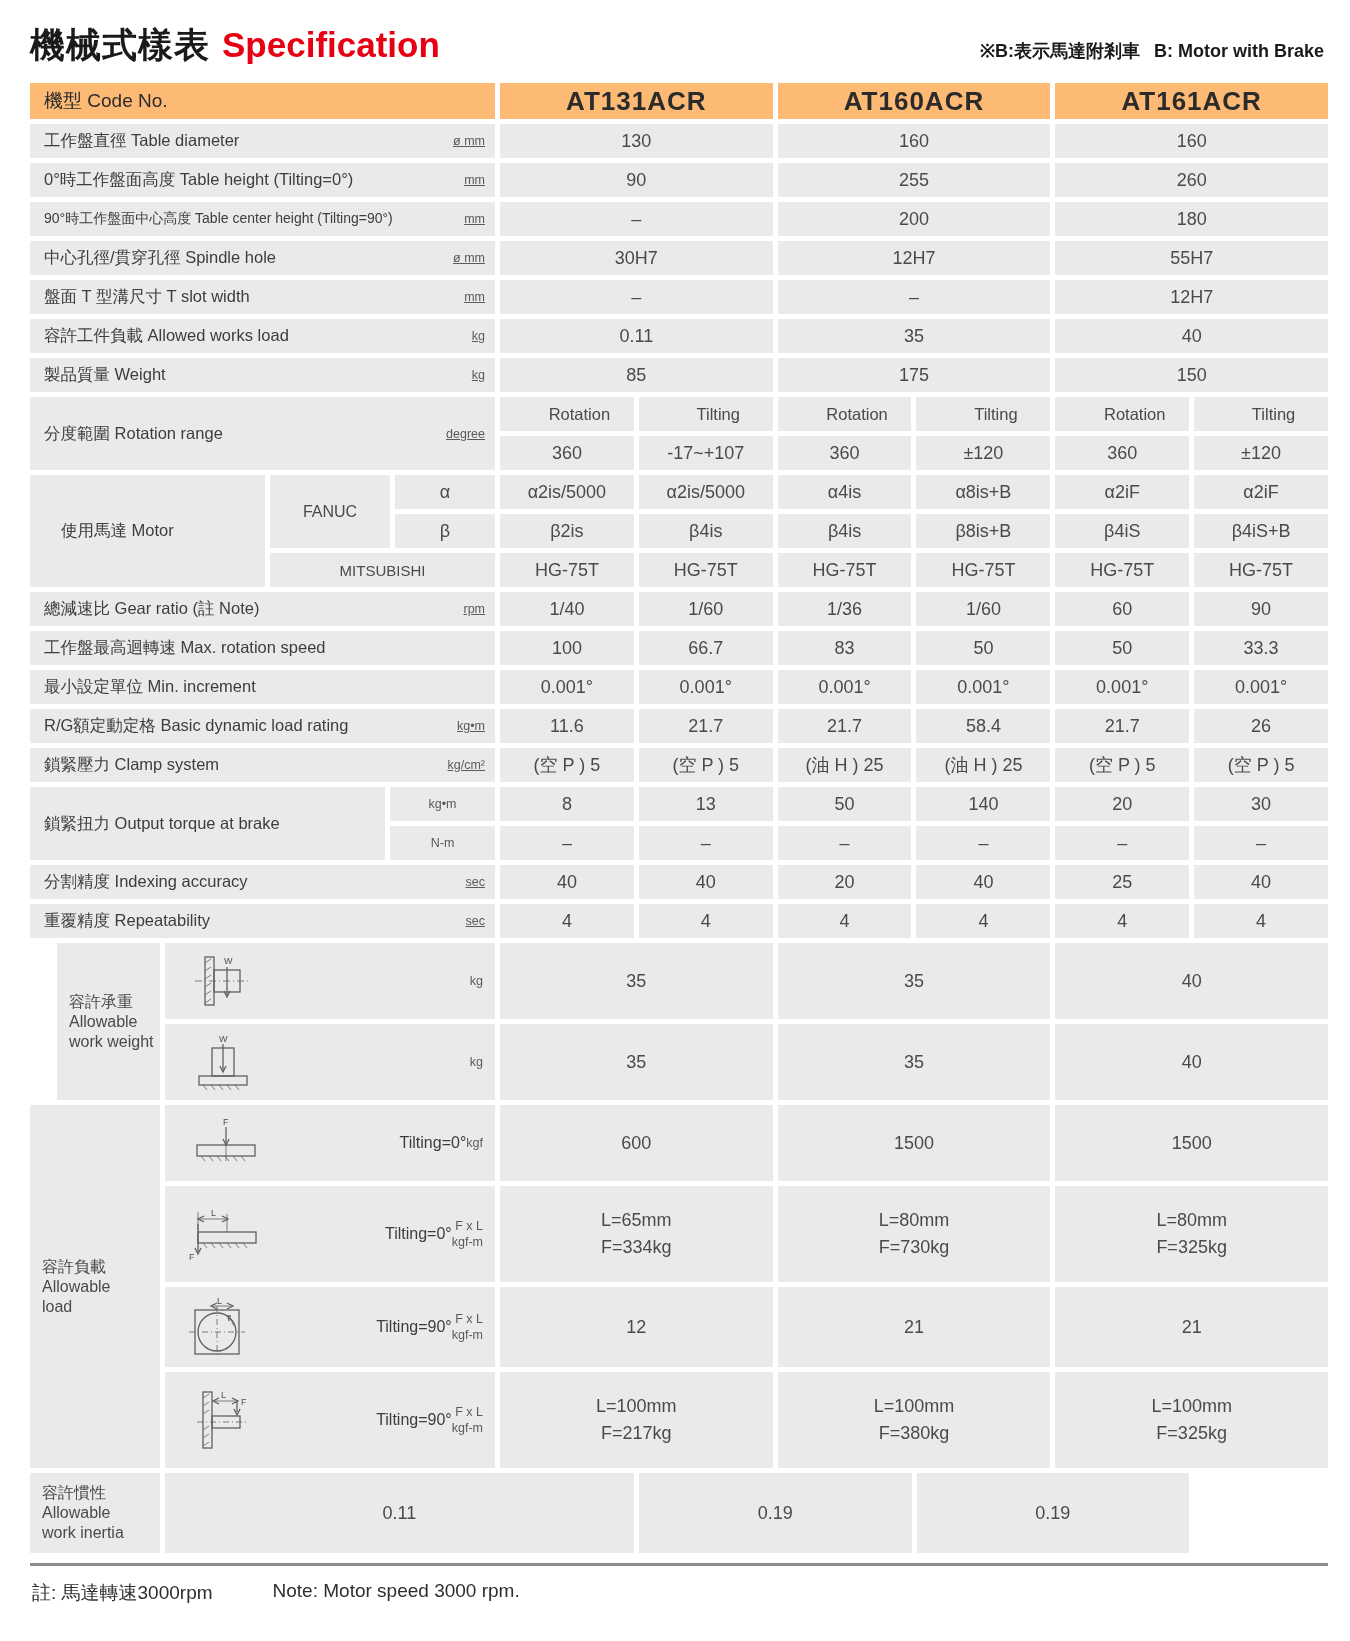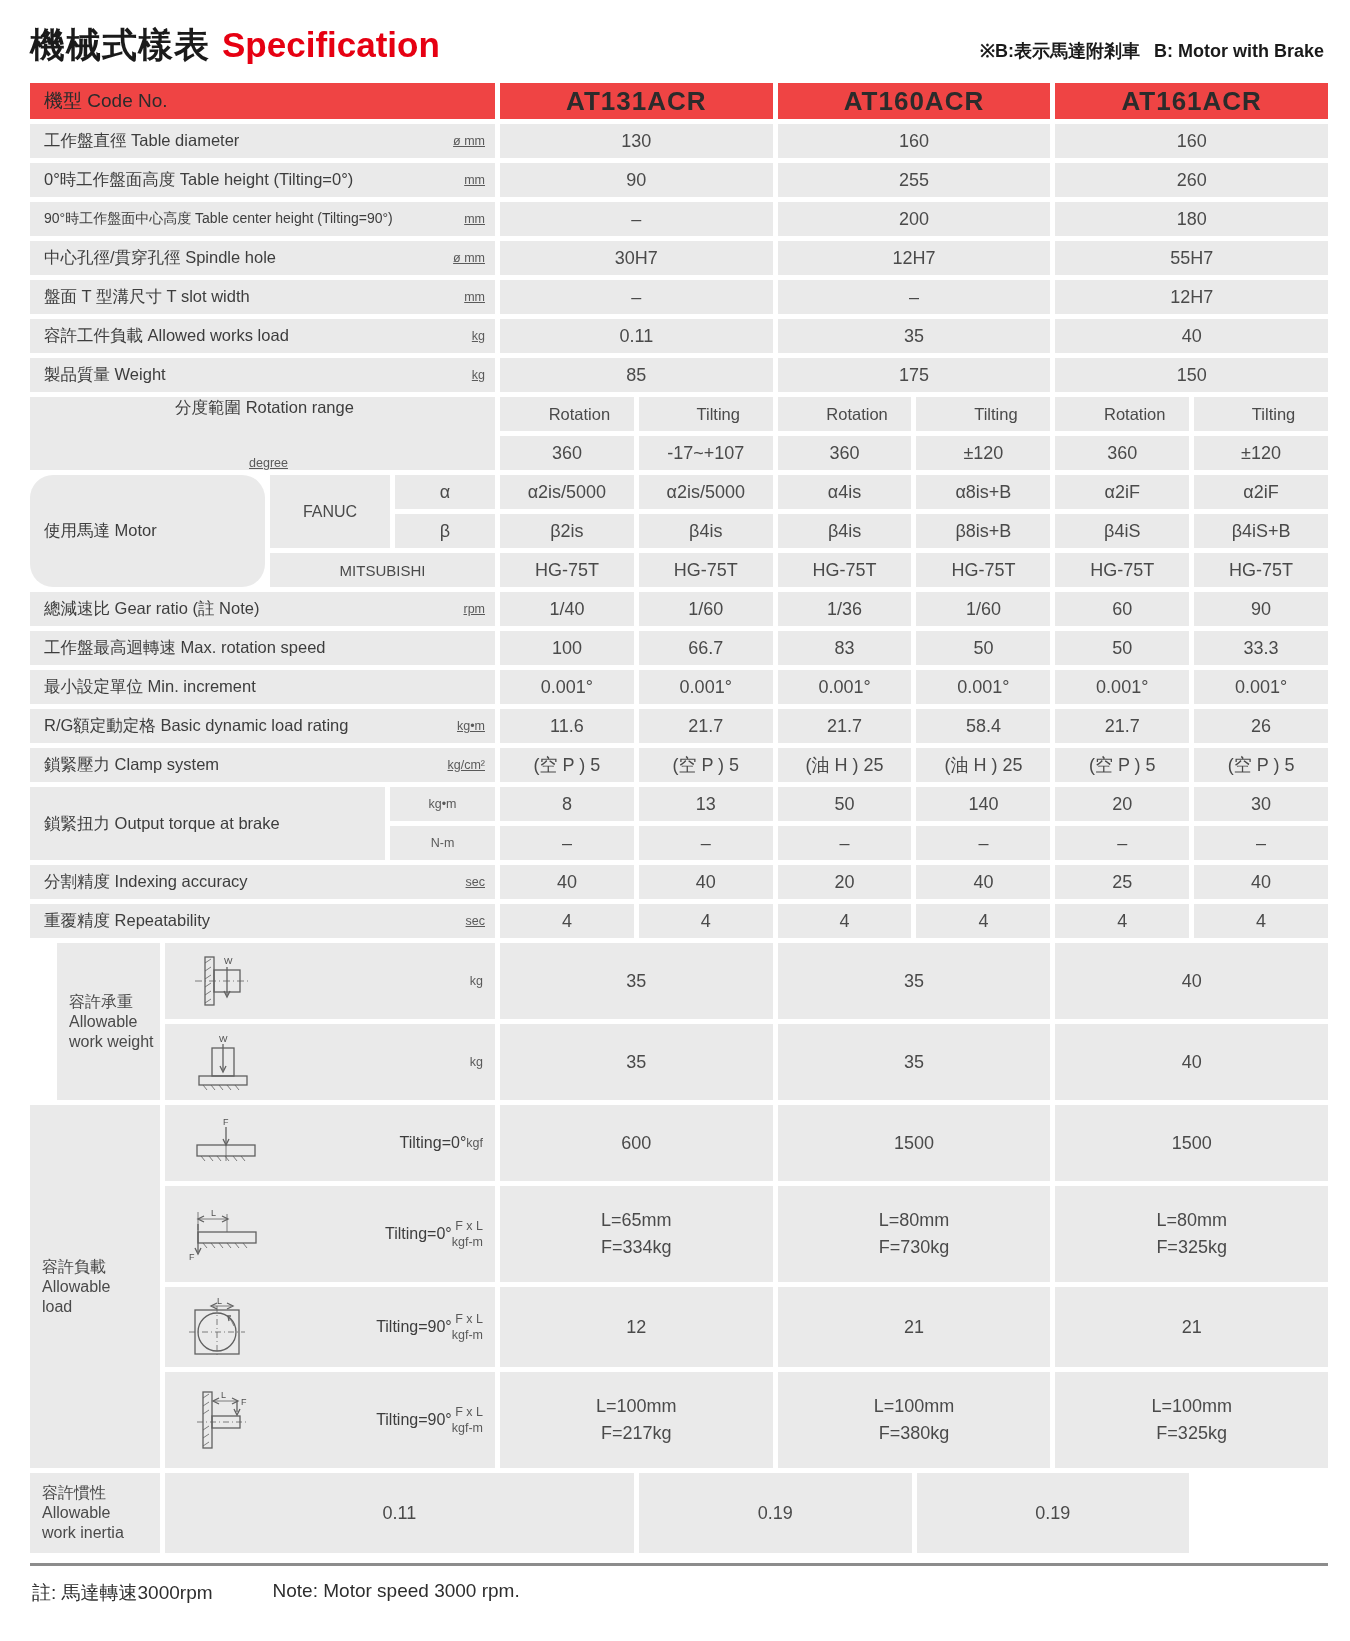--- a/index.html
+++ b/index.html
@@ -13,30 +13,30 @@
   .brakenote span{margin-left:14px;}
   
   .spec-table{border-bottom:3px solid #8c8c8c;padding-bottom:5px;}
   .row{display:grid;grid-template-columns:465px repeat(6,1fr);column-gap:5px;margin-bottom:5px;}
   .cell{background:#eaeaea;display:flex;align-items:center;justify-content:center;
         font-size:18px;color:#4a4a4a;min-height:34px;text-align:center;}
   .lab{justify-content:space-between;padding:0 10px 0 14px;font-size:16.5px;color:#3d3d3d;text-align:left;}
   .lab .unit{font-size:12.5px;color:#5a5a5a;margin-left:8px;white-space:nowrap;text-decoration:underline;}
   .lab.small{font-size:14px;}
   .s2{grid-column:span 2;}
-  .hdr .cell{background:#ef4444;min-height:36px;}
+  .hdr .cell{background:#fdba74;min-height:36px;}
   .hdr .model{font-weight:bold;font-size:26px;color:#2b2b2b;letter-spacing:1px;}
   .hdr .lab{font-size:19px;color:#2b2b2b;}
   .subhead{font-size:16.5px;padding-left:25px;}
   
   .rot{grid-template-rows:34px 34px;row-gap:5px;}
-  .rot .lab{grid-row:1/3;flex-direction:column;}
+  .rot .lab{grid-row:1/3;}
   
   .motor{grid-template-columns:235px 120px 100px repeat(6,1fr);grid-template-rows:34px 34px 34px;row-gap:5px;}
-  .motor .mlab{grid-row:1/4;justify-content:flex-start;padding-left:14px;border-radius:23px;}
+  .motor .mlab{grid-row:1/4;justify-content:flex-start;padding-left:31px;}
   .motor .fanuc{grid-row:1/3;font-size:16px;}
   .motor .greek{font-size:18px;}
   .motor .mits{grid-column:2/4;font-size:15px;}
   
   .torq{grid-template-columns:355px 105px repeat(6,1fr);grid-template-rows:34px 34px;row-gap:5px;}
   .torq .lab{grid-row:1/3;justify-content:flex-start;}
   .torq .unit-cell{font-size:12.5px;color:#5a5a5a;}
   
   .pic{grid-template-columns:130px 330px repeat(6,1fr);row-gap:5px;}
   .pic .plab{justify-content:flex-start;align-items:center;padding-left:12px;font-size:16px;line-height:1.25;text-align:left;}

